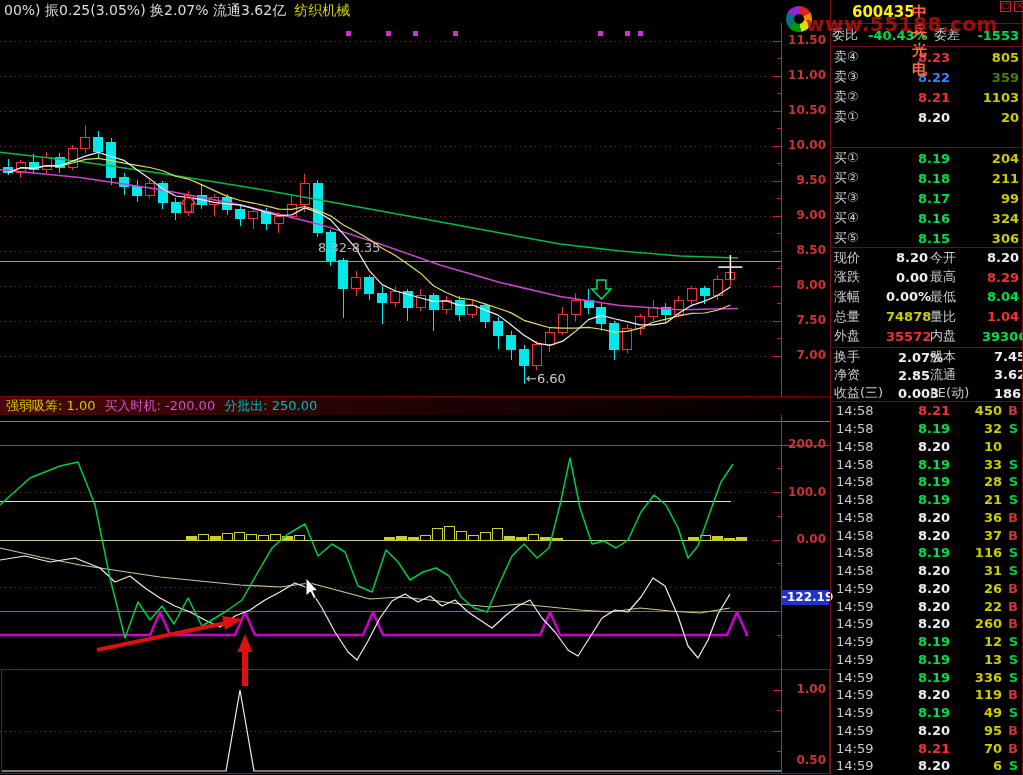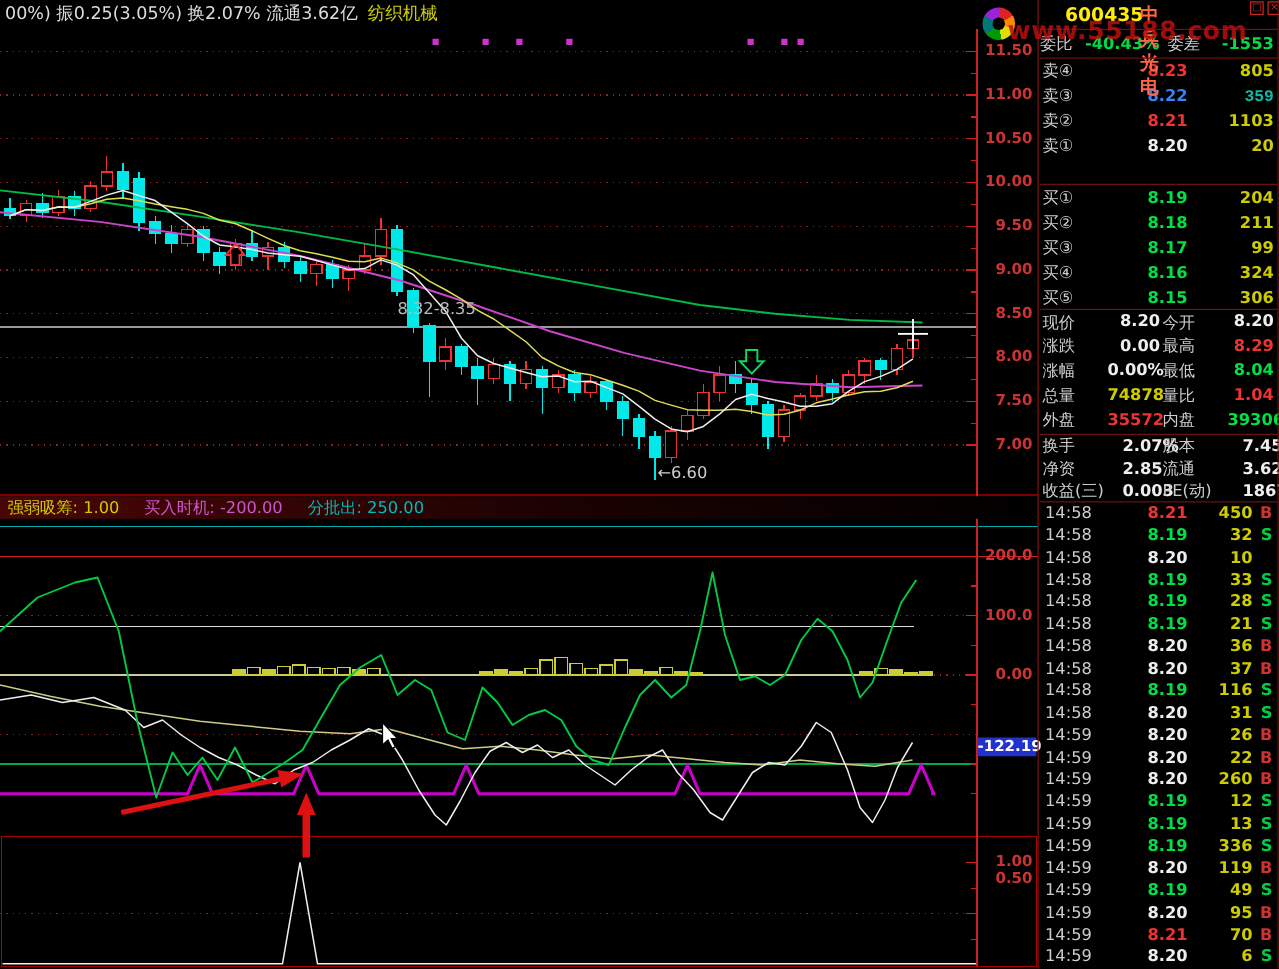--- a/index.html
+++ b/index.html
@@ -10,21 +10,21 @@
   #industry{color:#cccc00;}
   #logo{position:absolute;left:786px;top:6px;width:26px;height:26px;border-radius:50%;z-index:4;
         background:conic-gradient(#d22 0 60deg,#f80 60deg 110deg,#dd0 110deg 170deg,#090 170deg 230deg,#077 230deg 300deg,#92d 300deg 360deg);}
   #logo::after{content:"";position:absolute;left:8px;top:8px;width:10px;height:10px;border-radius:50%;background:#000;}
   #stock-code{position:absolute;left:852px;top:3px;z-index:4;font-size:15px;font-weight:bold;color:#ffee00;}
   #stock-name{position:absolute;left:912px;top:3px;z-index:4;font-size:15px;font-weight:bold;color:#ff6644;}
   #watermark{position:absolute;left:806px;top:12px;z-index:6;font-size:20px;font-weight:bold;color:#bb0f0f;opacity:.85;letter-spacing:.5px;}
   #winbtns{position:absolute;left:1000px;top:1px;z-index:7;display:flex;gap:3px;}
   #winbtns span{display:block;width:9px;height:9px;border:1px solid #cc2222;color:#cc2222;font-size:8px;line-height:8px;text-align:center;}
   #indicator-header{position:absolute;left:0;top:397px;width:830px;height:18px;z-index:3;
-        background:linear-gradient(90deg,#4a0606,#1c0202 55%,#000);display:flex;gap:20px;align-items:center;
+        background:linear-gradient(90deg,#4a0606,#1c0202 55%,#000);display:flex;gap:9px;align-items:center;
         padding-left:6px;font-size:13px;white-space:nowrap;box-sizing:border-box;}
   #ref-label{position:absolute;left:318px;top:240px;z-index:3;font-size:13px;color:#bbbbbb;text-align:right;}
   #low-label{position:absolute;left:526px;top:371px;z-index:3;font-size:13px;color:#cccccc;}
   #axis-labels{position:absolute;left:782px;top:0;width:46px;height:775px;z-index:3;}
   #axis-labels .ax{position:absolute;left:0;width:44px;text-align:right;font-size:12px;font-weight:bold;color:#cc3333;}
   #badge{position:absolute;left:782px;top:590px;width:47px;height:15px;z-index:4;background:#2233cc;color:#ffffff;
         font-size:12px;font-weight:bold;text-align:right;line-height:15px;box-sizing:border-box;padding-right:2px;}
   .vsep{position:absolute;top:0;width:1px;height:775px;background:#7a1111;z-index:5;}
   .hsep{position:absolute;left:832px;width:190px;height:1px;background:#6a1111;z-index:4;}
   #rp{position:absolute;left:832px;top:0;width:191px;height:775px;z-index:3;font-size:13px;}
@@ -304,21 +304,21 @@
       <div class="ax" style="top: 173px;">9.50</div>
       <div class="ax" style="top: 208px;">9.00</div>
       <div class="ax" style="top: 243px;">8.50</div>
       <div class="ax" style="top: 278px;">8.00</div>
       <div class="ax" style="top: 313px;">7.50</div>
       <div class="ax" style="top: 348px;">7.00</div>
       <div class="ax" style="top: 437px;">200.0</div>
       <div class="ax" style="top: 484.5px;">100.0</div>
       <div class="ax" style="top: 532px;">0.00</div>
       <div class="ax" style="top: 682px;">1.00</div>
-      <div class="ax" style="top: 695px;">0.50</div>
+      <div class="ax" style="top: 753px;">0.50</div>
     </div>
   <div id="badge">-122.19</div>
 
   <div class="vsep" style="left:830px"></div>
   <div class="vsep" style="left:1022px"></div>
   <div class="hsep" style="top:23px"></div>
   <div class="hsep" style="top:46px"></div>
   <div class="hsep" style="top:147px"></div>
   <div class="hsep" style="top:247px"></div>
   <div class="hsep" style="top:347px"></div>
@@ -333,21 +333,21 @@
     </div>
     <div id="asks" class="sec" style="top:47px">
         <div class="rrow ob">
           <span class="lab">卖④</span>
           <span class="num" style="color: rgb(238, 51, 51);">8.23</span>
           <span class="num" style="color: rgb(204, 204, 0);">805</span>
         </div>
         <div class="rrow ob">
           <span class="lab">卖③</span>
           <span class="num" style="color: #3b82f6;">8.22</span>
-          <span class="num" style="color: #14b8a6; font-family: Liberation Mono, monospace;">359</span>
+          <span class="num" style="color: #4d7c0f;">359</span>
         </div>
         <div class="rrow ob">
           <span class="lab">卖②</span>
           <span class="num" style="color: rgb(238, 51, 51);">8.21</span>
           <span class="num" style="color: rgb(204, 204, 0);">1103</span>
         </div>
         <div class="rrow ob">
           <span class="lab">卖①</span>
           <span class="num" style="color: rgb(238, 238, 238);">8.20</span>
           <span class="num" style="color: rgb(204, 204, 0);">20</span>

